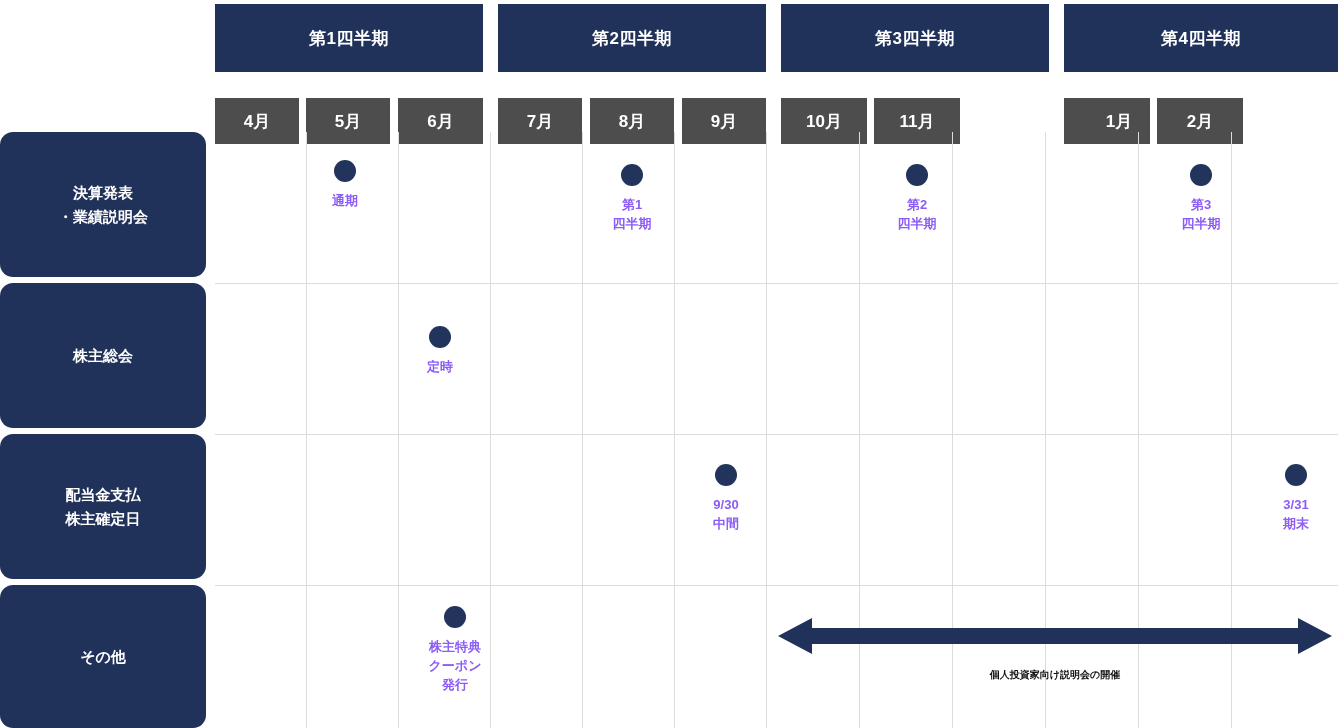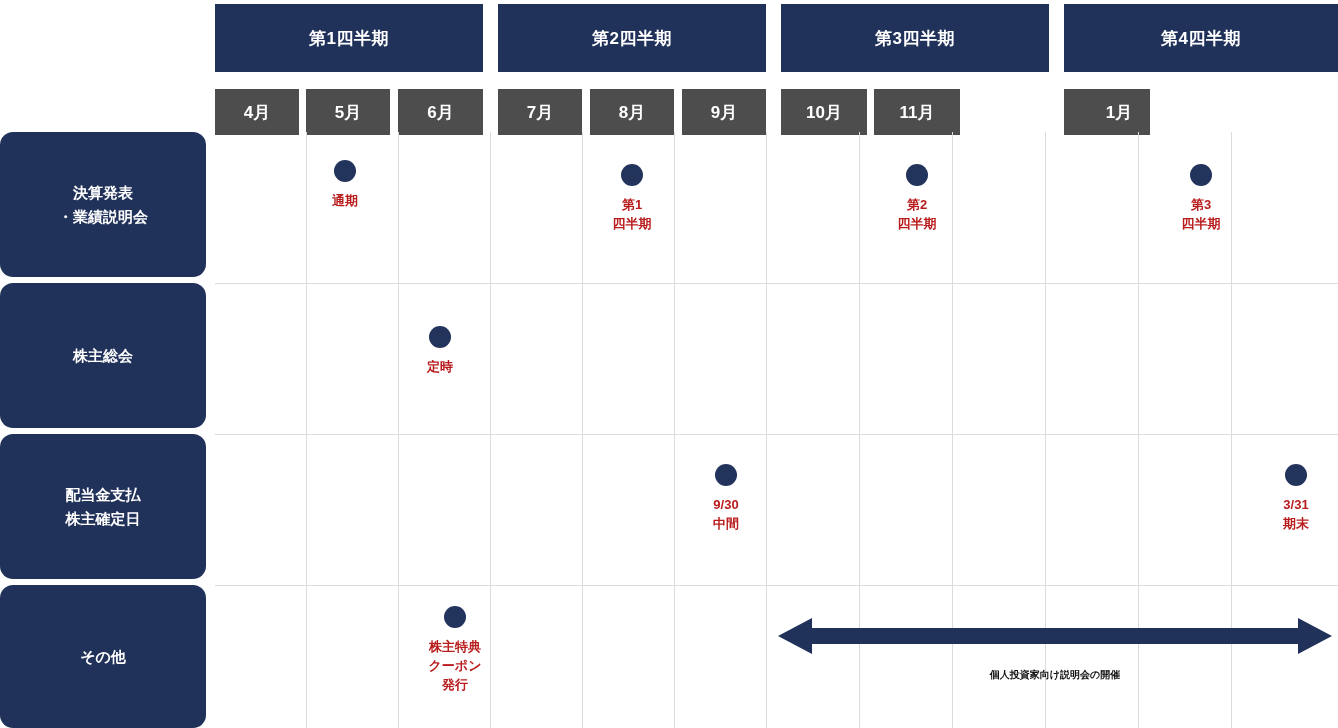--- a/index.html
+++ b/index.html
@@ -39,21 +39,21 @@
     font-weight: bold;
     display: flex;
     align-items: center;
     justify-content: center;
     letter-spacing: 0.5px;
   }
 
   
   .month-row {
     position: absolute;
-    top: 89px;
+    top: 98px;
     left: 0;
     width: 1070px;
     height: 46px;
   }
   .month-cell {
     position: absolute;
     top: 0;
     height: 46px;
     background: #4d4d4d;
     color: #ffffff;
@@ -117,21 +117,21 @@
     width: 22px;
     height: 22px;
     border-radius: 50%;
     background: #22335c;
     flex: none;
   }
   .event-label {
     margin-top: 10px;
     font-size: 13px;
     font-weight: bold;
-    color: #b91c1c;
+    color: #8b5cf6;
     line-height: 1.45;
     text-align: center;
     white-space: pre-line;
   }
 
   
   .arrow-wrap {
     position: absolute;
     left: 778px;
     top: 618px;
@@ -165,20 +165,21 @@
   <div class="month-row">
       <div class="month-cell" style="left: 215px; width: 84px;">4月</div>
       <div class="month-cell" style="left: 306px; width: 84px;">5月</div>
       <div class="month-cell" style="left: 398px; width: 85px;">6月</div>
       <div class="month-cell" style="left: 498px; width: 84px;">7月</div>
       <div class="month-cell" style="left: 590px; width: 84px;">8月</div>
       <div class="month-cell" style="left: 682px; width: 84px;">9月</div>
       <div class="month-cell" style="left: 781px; width: 86px;">10月</div>
       <div class="month-cell" style="left: 874px; width: 86px;">11月</div>
       <div class="month-cell" style="left: 1064px; width: 86px; padding-left: 24px;">1月</div>
+      <div class="month-cell" style="left: 1157px; width: 86px;">2月</div>
     </div>
 
   <div id="row-labels">
       <div class="row-label" style="top: 132px; height: 145px;">
         <span>決算発表</span>
         <span>・業績説明会</span>
       </div>
       <div class="row-label" style="top: 283px; height: 145px;">
         <span>株主総会</span>
       </div>

